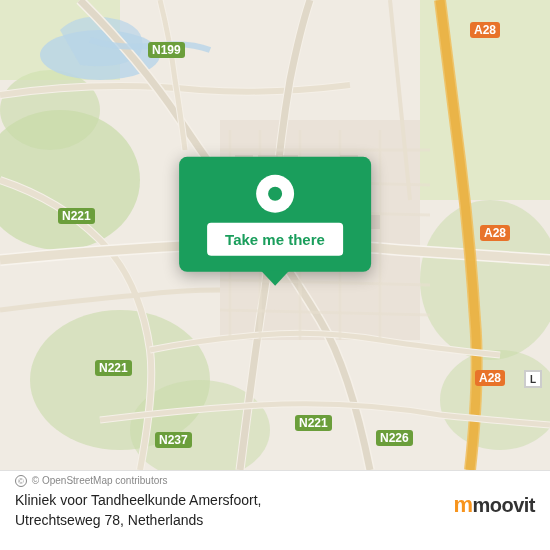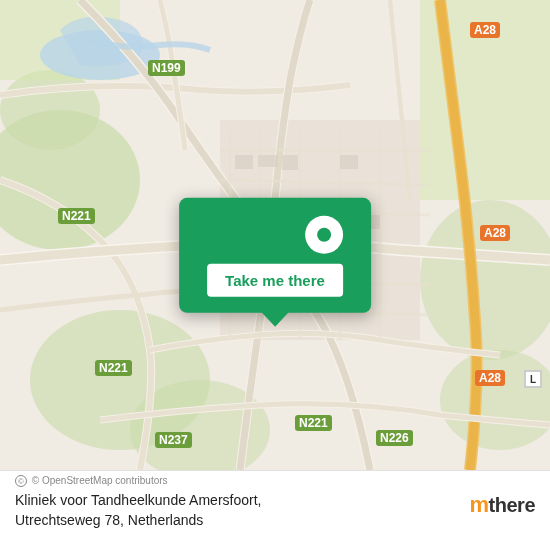--- a/index.html
+++ b/index.html
@@ -31,25 +31,24 @@
     #popup-card {
       position: absolute;
       top: 50%;
       left: 50%;
       transform: translate(-50%, -68%);
       background: #1a9e5c;
       border-radius: 8px;
       padding: 18px 28px 16px 28px;
       display: flex;
       flex-direction: column;
-      align-items: flex-end;
+      align-items: center;
       box-shadow: 0 4px 16px rgba(0,0,0,0.3);
       min-width: 180px;
       z-index: 10;
-      margin-top: 41px;
     }
 
     #popup-card::after {
       content: '';
       position: absolute;
       bottom: -14px;
       left: 50%;
       transform: translateX(-50%);
       border-left: 14px solid transparent;
       border-right: 14px solid transparent;
@@ -248,21 +247,21 @@
 
     <rect x="235" y="155" width="18" height="14" fill="#d8d0c4" opacity="0.7"></rect>
     <rect x="258" y="155" width="20" height="12" fill="#d8d0c4" opacity="0.7"></rect>
     <rect x="282" y="155" width="16" height="15" fill="#d8d0c4" opacity="0.7"></rect>
     <rect x="235" y="215" width="22" height="14" fill="#d8d0c4" opacity="0.7"></rect>
     <rect x="310" y="215" width="20" height="16" fill="#d8d0c4" opacity="0.7"></rect>
     <rect x="340" y="155" width="18" height="14" fill="#d8d0c4" opacity="0.7"></rect>
     <rect x="360" y="215" width="20" height="14" fill="#d8d0c4" opacity="0.7"></rect>
   </svg>
 
-  <div class="road-label" style="top:42px; left:148px;margin-top:18px;">N199</div>
+  <div class="road-label" style="top:42px; left:148px;">N199</div>
   <div class="road-label" style="top:208px; left:58px;">N221</div>
   <div class="road-label" style="top:360px; left:95px;">N221</div>
   <div class="road-label" style="top:415px; left:295px;">N221</div>
   <div class="road-label" style="top:432px; left:155px;">N237</div>
   <div class="road-label" style="top:430px; left:376px;">N226</div>
   <div class="road-label road-label-a" style="top:22px; left:470px;">A28</div>
   <div class="road-label road-label-a" style="top:225px; left:480px;">A28</div>
   <div class="road-label road-label-a" style="top:370px; left:475px;">A28</div>
 
   <div id="popup-card">
@@ -281,16 +280,16 @@
     <span>© OpenStreetMap contributors</span>
   </div>
   <div id="place-name">
     <span>Kliniek voor Tandheelkunde Amersfoort,</span>
     <br>
     <span>Utrechtseweg 78, Netherlands</span>
   </div>
 
   <div id="moovit-logo">
     <span class="moovit-text">
-      <span class="moovit-m">m</span><span>there</span>
+      <span class="moovit-m">m</span><span>moovit</span>
     </span>
   </div>
 </div>
 
 </body></html>

